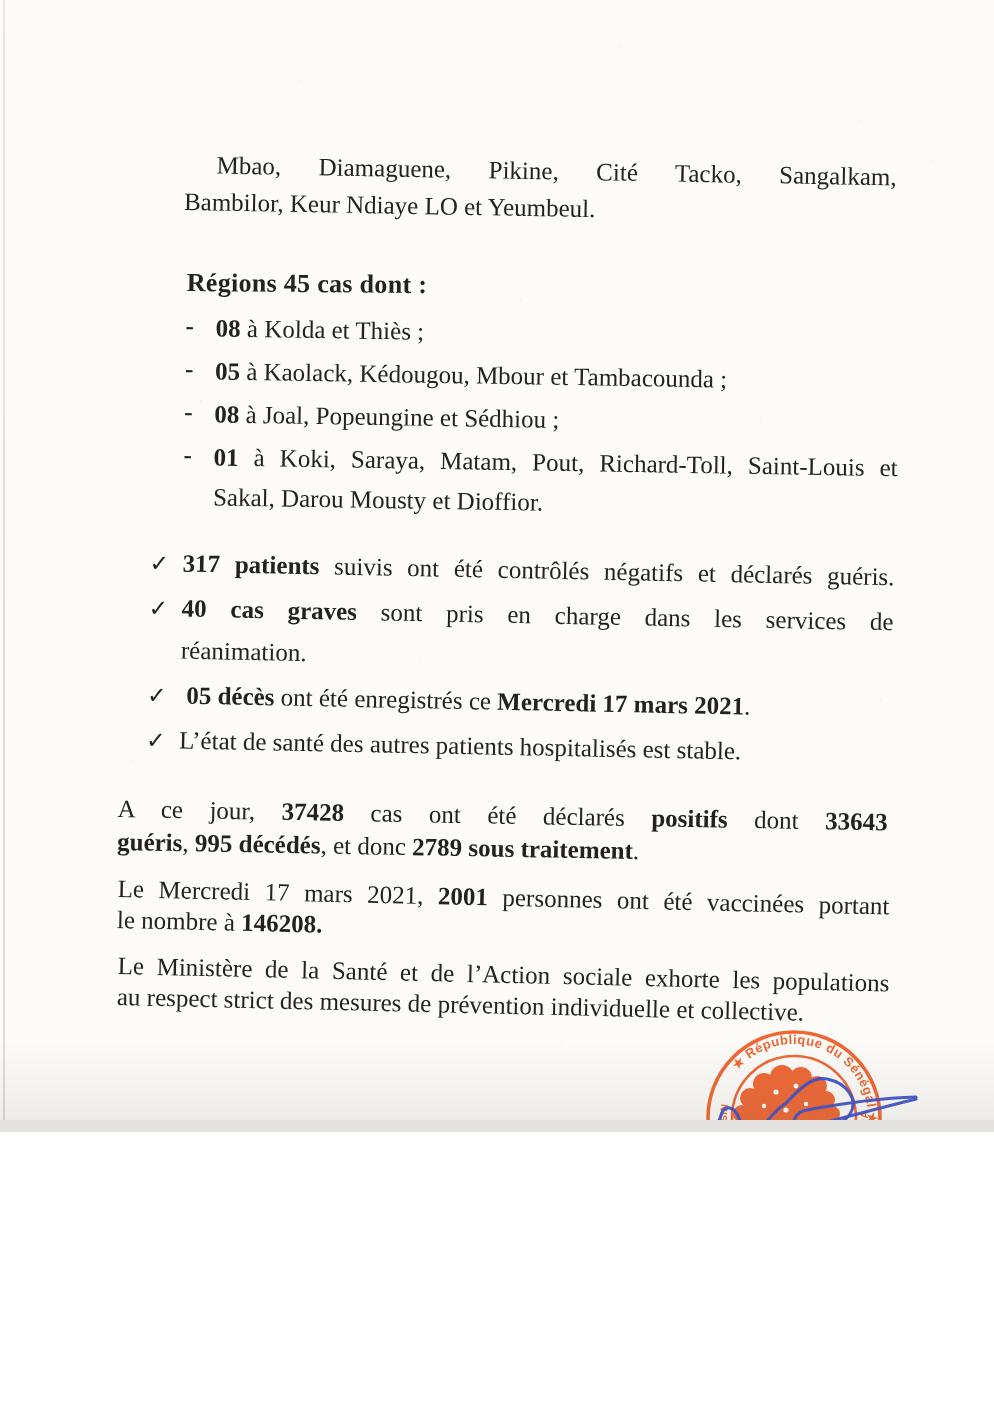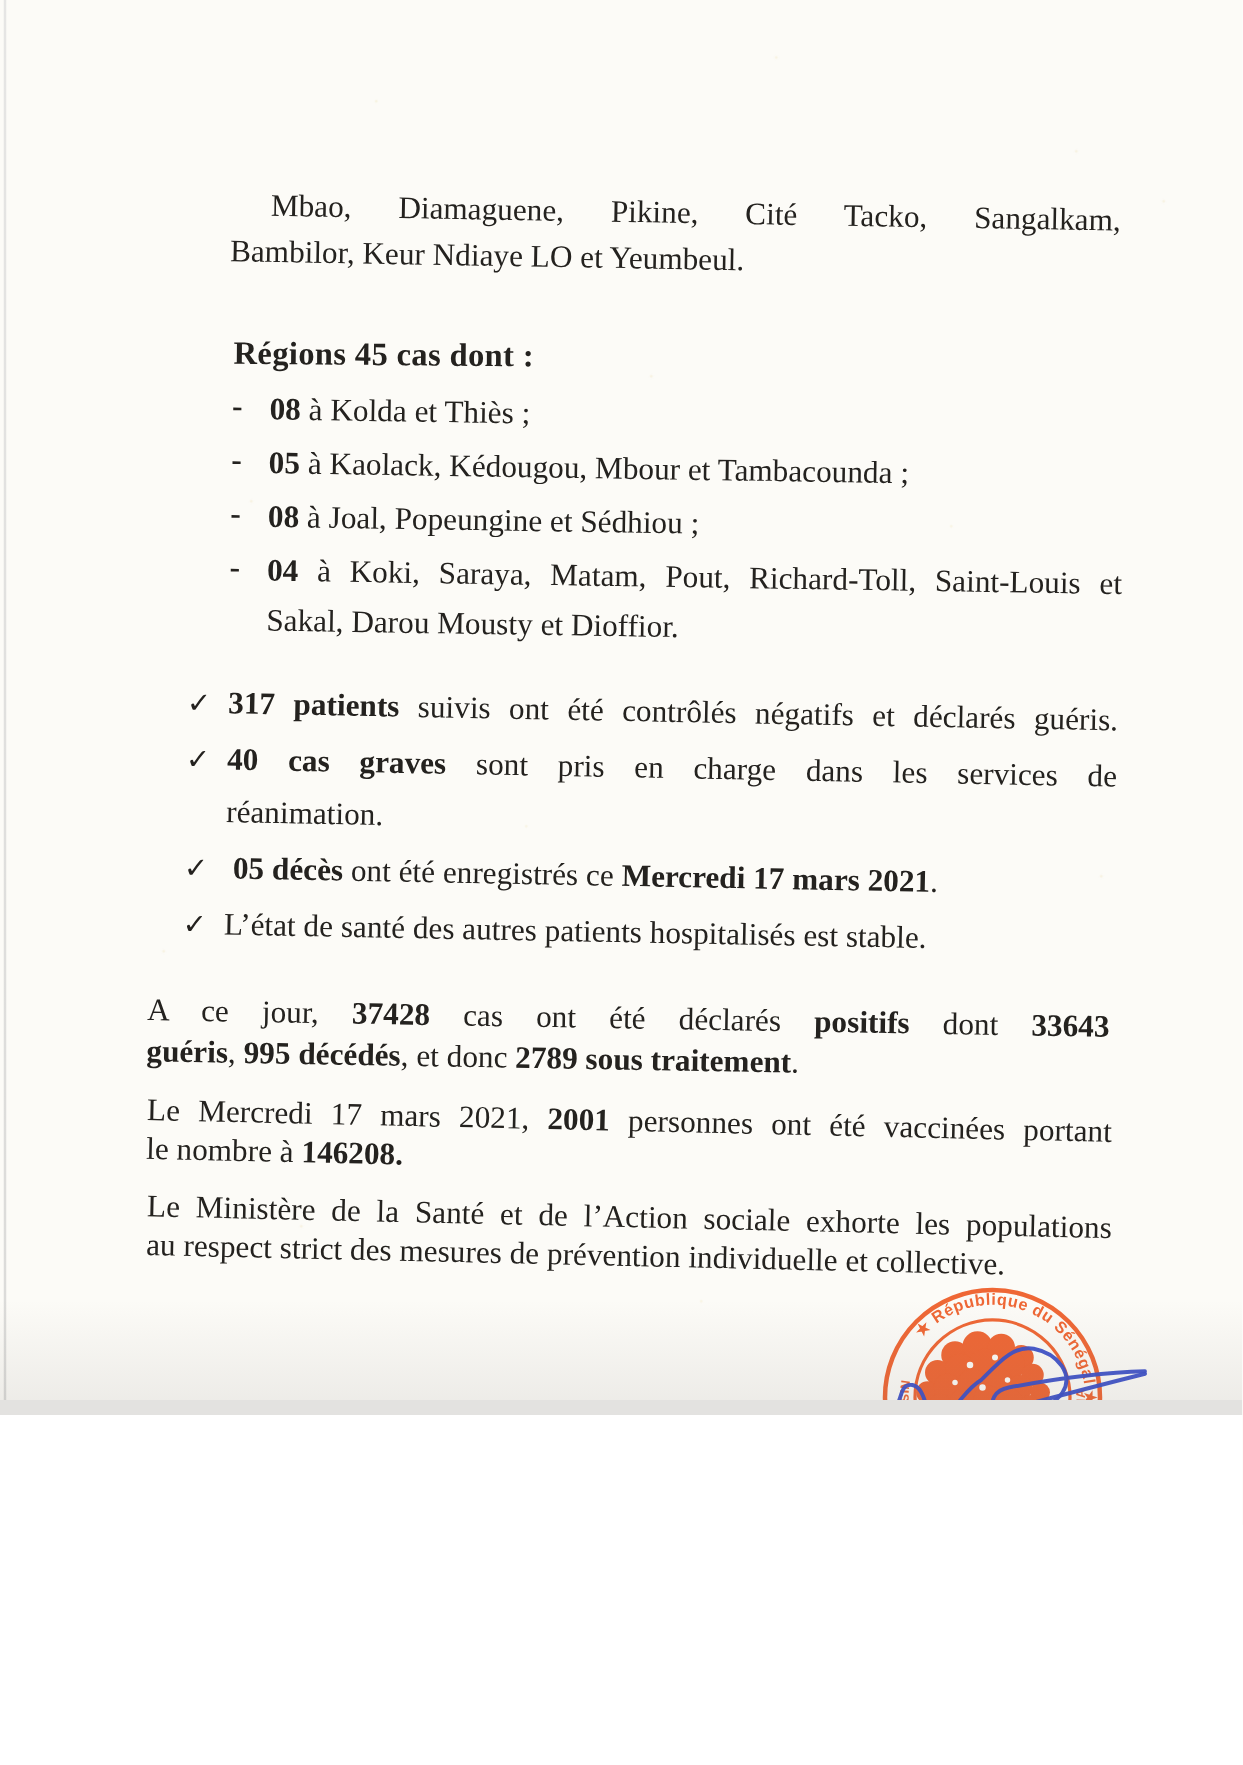--- a/index.html
+++ b/index.html
@@ -95,21 +95,21 @@
       <div class="hang-item">
         <span class="hang-marker"><span class="glyph">-</span></span>
         <span class="hang-body">
           <div class="tline"><b>08</b><span> à Joal, Popeungine et Sédhiou ;</span></div>
         </span>
       </div>
 
       <div class="hang-item">
         <span class="hang-marker"><span class="glyph">-</span></span>
         <span class="hang-body">
-          <div class="tline fill"><b>04</b><span> à Koki, Saraya, Matam, Pout, Richard-Toll, Saint-Louis et</span></div>
+          <div class="tline fill"><b>01</b><span> à Koki, Saraya, Matam, Pout, Richard-Toll, Saint-Louis et</span></div>
           <div class="tline"><span>Sakal, Darou Mousty et Dioffior.</span></div>
         </span>
       </div>
     </div>
 
   <div id="check-list" class="hang-list">
 
       <div class="hang-item">
         <span class="hang-marker">✓</span>
         <span class="hang-body">

